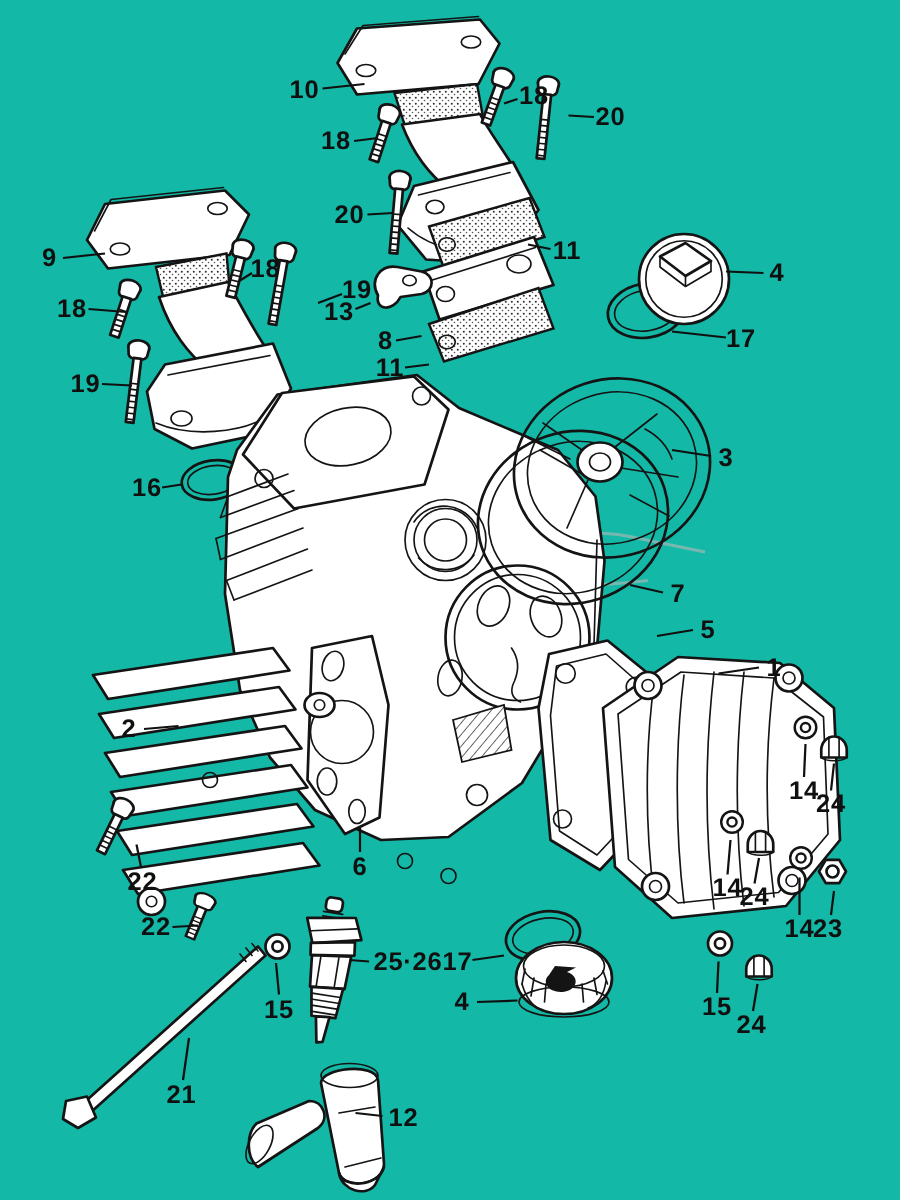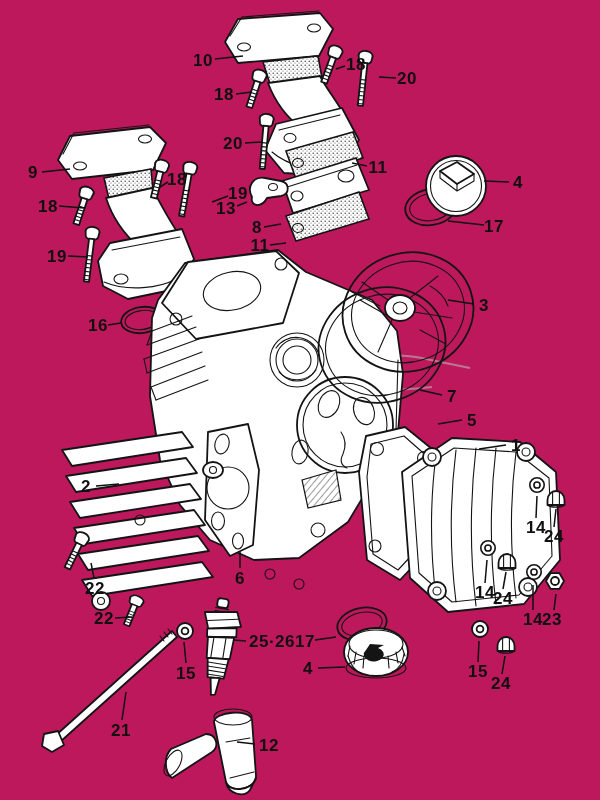--- a/index.html
+++ b/index.html
@@ -1,17 +1,17 @@
 <!DOCTYPE html>
 <html><head>
 <meta charset="utf-8">
 <style>
   html,body{margin:0;padding:0;background:#e8e8e8;}
   .page{
-    position:relative;width:600px;height:800px;background:#be185d;
+    position:relative;width:600px;height:800px;background:#14b8a6;
     font-family:"Liberation Sans",sans-serif;overflow:hidden;
   }
   svg{position:absolute;left:0;top:0;}
   .ink{stroke:#141414;fill:#ffffff;stroke-width:1.8;stroke-linejoin:round;stroke-linecap:round;}
   .ink-thin{stroke:#141414;fill:none;stroke-width:1.1;stroke-linejoin:round;stroke-linecap:round;}
   .ink-nofill{stroke:#141414;fill:none;stroke-width:1.8;stroke-linejoin:round;stroke-linecap:round;}
   .stippled{stroke:#141414;stroke-width:1.6;fill:url(#stip);}
   .hatched{stroke:#141414;stroke-width:1.2;fill:url(#hatch);}
   .callout{
     font-family:"Liberation Sans",sans-serif;font-weight:700;font-size:17px;

